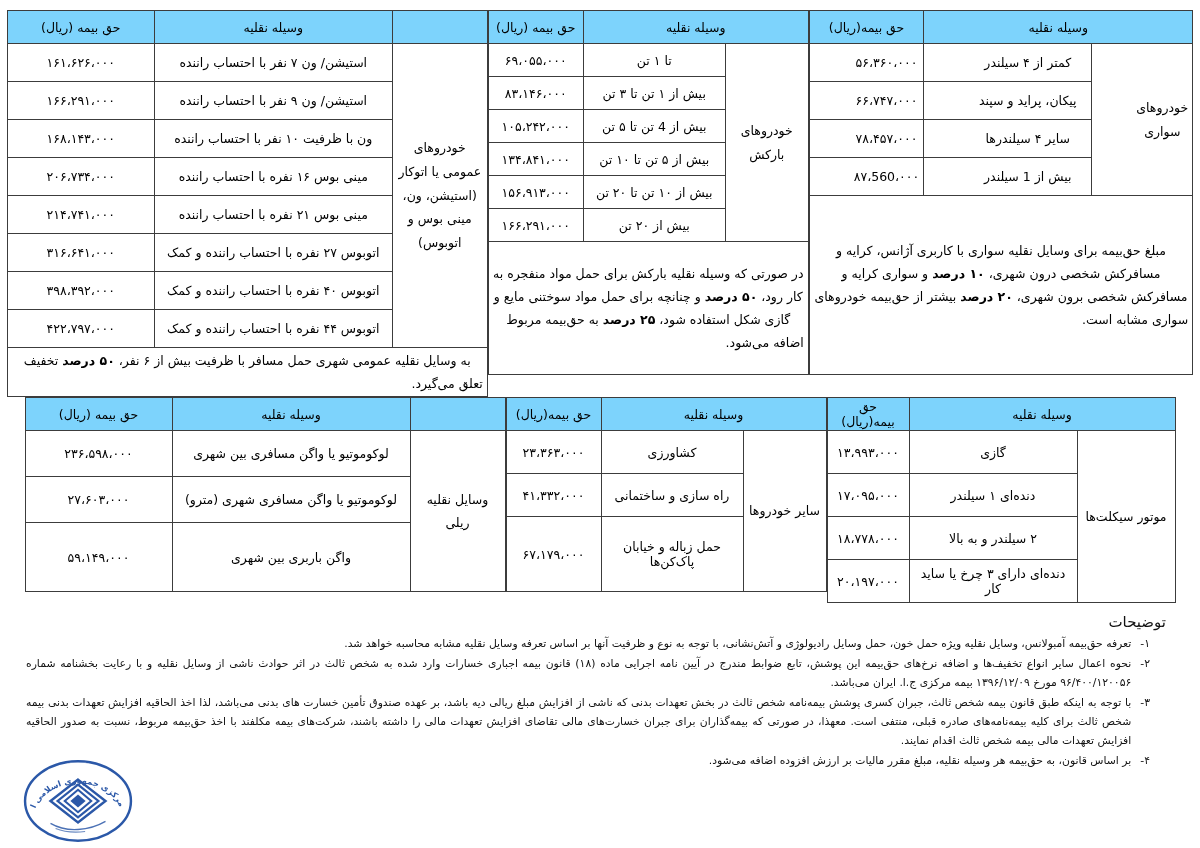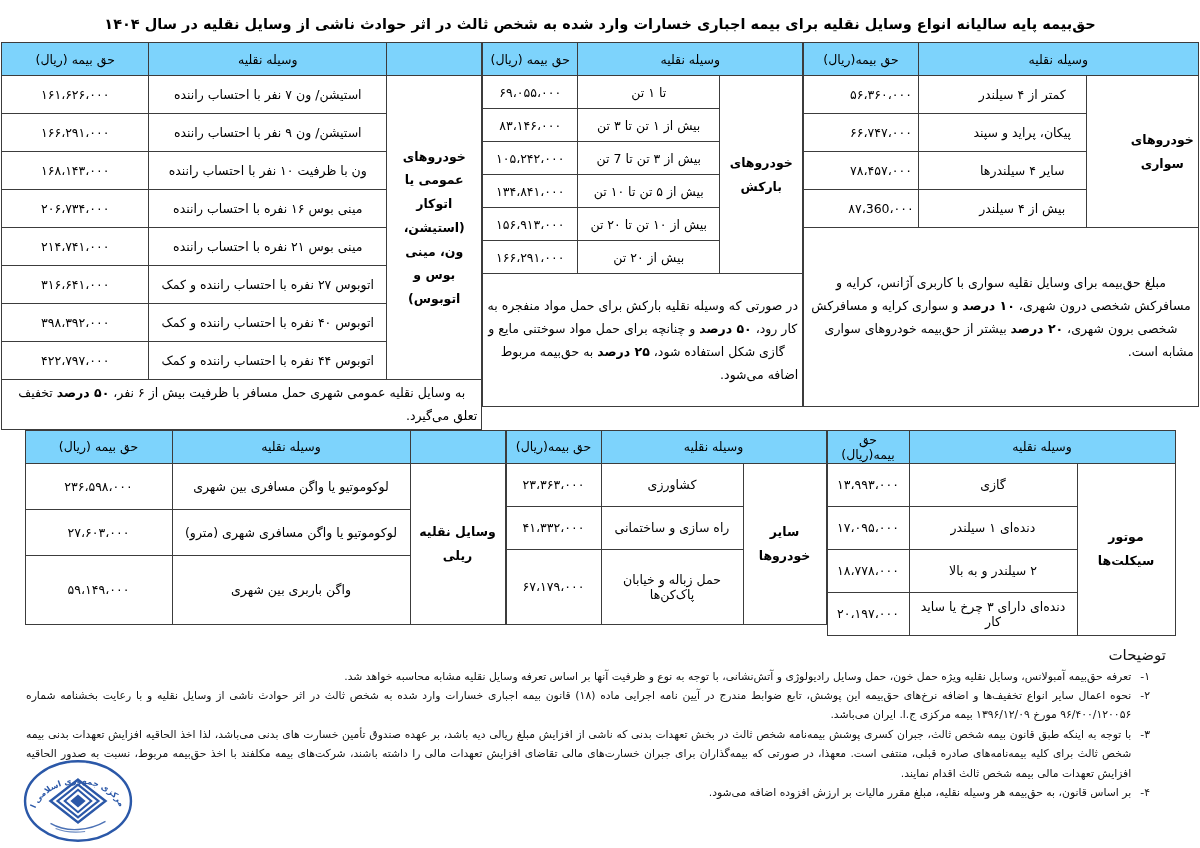--- a/index.html
+++ b/index.html
@@ -36,21 +36,21 @@
     border:1px solid #3c3c3c;
     text-align:center;
     vertical-align:middle;
     padding:1px 4px;
     font-size:12.5px;
     overflow:hidden;
   }
   tr.head td{background:#7dd3fc;height:30px;font-size:12.5px;}
   td.cat-empty{background:#ffffff;}
   td.cat{
-    font-weight:bold;
+    font-weight:normal;
     font-size:13px;
     line-height:1.9;
     background:#fff;
     padding:2px 5px;
   }
   td.num{font-size:12.5px;}
   td.veh{font-size:12.2px;}
   td.note{
     font-size:12px;
     line-height:1.85;
@@ -86,21 +86,20 @@
 
   
   .logo{position:absolute;left:22px;top:758px;width:112px;height:86px;}
 </style>
 </head>
 <body>
 
 <div class="page">
 
   <div class="title">
-    <div>حق‌بیمه پایه سالیانه انواع وسایل نقلیه برای بیمه اجباری خسارات وارد شده به شخص ثالث در اثر حوادث ناشی از وسایل نقلیه در سال ۱۴۰۴</div>
   </div>
 
   <div class="band band-top">
 
     <table class="sec t-passenger">
       <colgroup>
           <col style="width:98px">
           <col style="width:168px">
           <col style="width:82px">
         </colgroup>
@@ -116,22 +115,22 @@
       </tr>
       <tr class="r">
         <td class="veh">پیکان، پراید و سپند</td>
         <td class="num">۶۶،۷۴۷،۰۰۰</td>
       </tr>
       <tr class="r">
         <td class="veh">سایر ۴ سیلندرها</td>
         <td class="num">۷۸،۴۵۷،۰۰۰</td>
       </tr>
       <tr class="r">
-        <td class="veh">بیش از ۴ سیلندر</td>
-        <td class="num">۸۷،360،۰۰۰</td>
+        <td class="veh">بیش از 1 سیلندر</td>
+        <td class="num">۸۷،560،۰۰۰</td>
       </tr>
       <tr>
         <td class="note" colspan="3"><span>مبلغ حق‌بیمه برای وسایل نقلیه سواری با کاربری آژانس، کرایه و مسافرکش شخصی درون شهری، </span><b>۱۰ درصد</b><span> و سواری کرایه و مسافرکش شخصی برون شهری، </span><b>۲۰ درصد</b><span> بیشتر از حق‌بیمه خودروهای سواری مشابه است.</span></td>
       </tr>
     </tbody>
       </table>
 
     <table class="sec t-cargo">
       <colgroup>
           <col style="width:83px">
@@ -146,21 +145,21 @@
       <tr class="r">
         <td class="cat" rowspan="6">خودروهای بارکش</td>
         <td class="veh">تا ۱ تن</td>
         <td class="num">۶۹،۰۵۵،۰۰۰</td>
       </tr>
       <tr class="r">
         <td class="veh">بیش از ۱ تن تا ۳ تن</td>
         <td class="num">۸۳،۱۴۶،۰۰۰</td>
       </tr>
       <tr class="r">
-        <td class="veh">بیش از ۳ تن تا 7 تن</td>
+        <td class="veh">بیش از 4 تن تا ۵ تن</td>
         <td class="num">۱۰۵،۲۴۲،۰۰۰</td>
       </tr>
       <tr class="r">
         <td class="veh">بیش از ۵ تن تا ۱۰ تن</td>
         <td class="num">۱۳۴،۸۴۱،۰۰۰</td>
       </tr>
       <tr class="r">
         <td class="veh">بیش از ۱۰ تن تا ۲۰ تن</td>
         <td class="num">۱۵۶،۹۱۳،۰۰۰</td>
       </tr>

